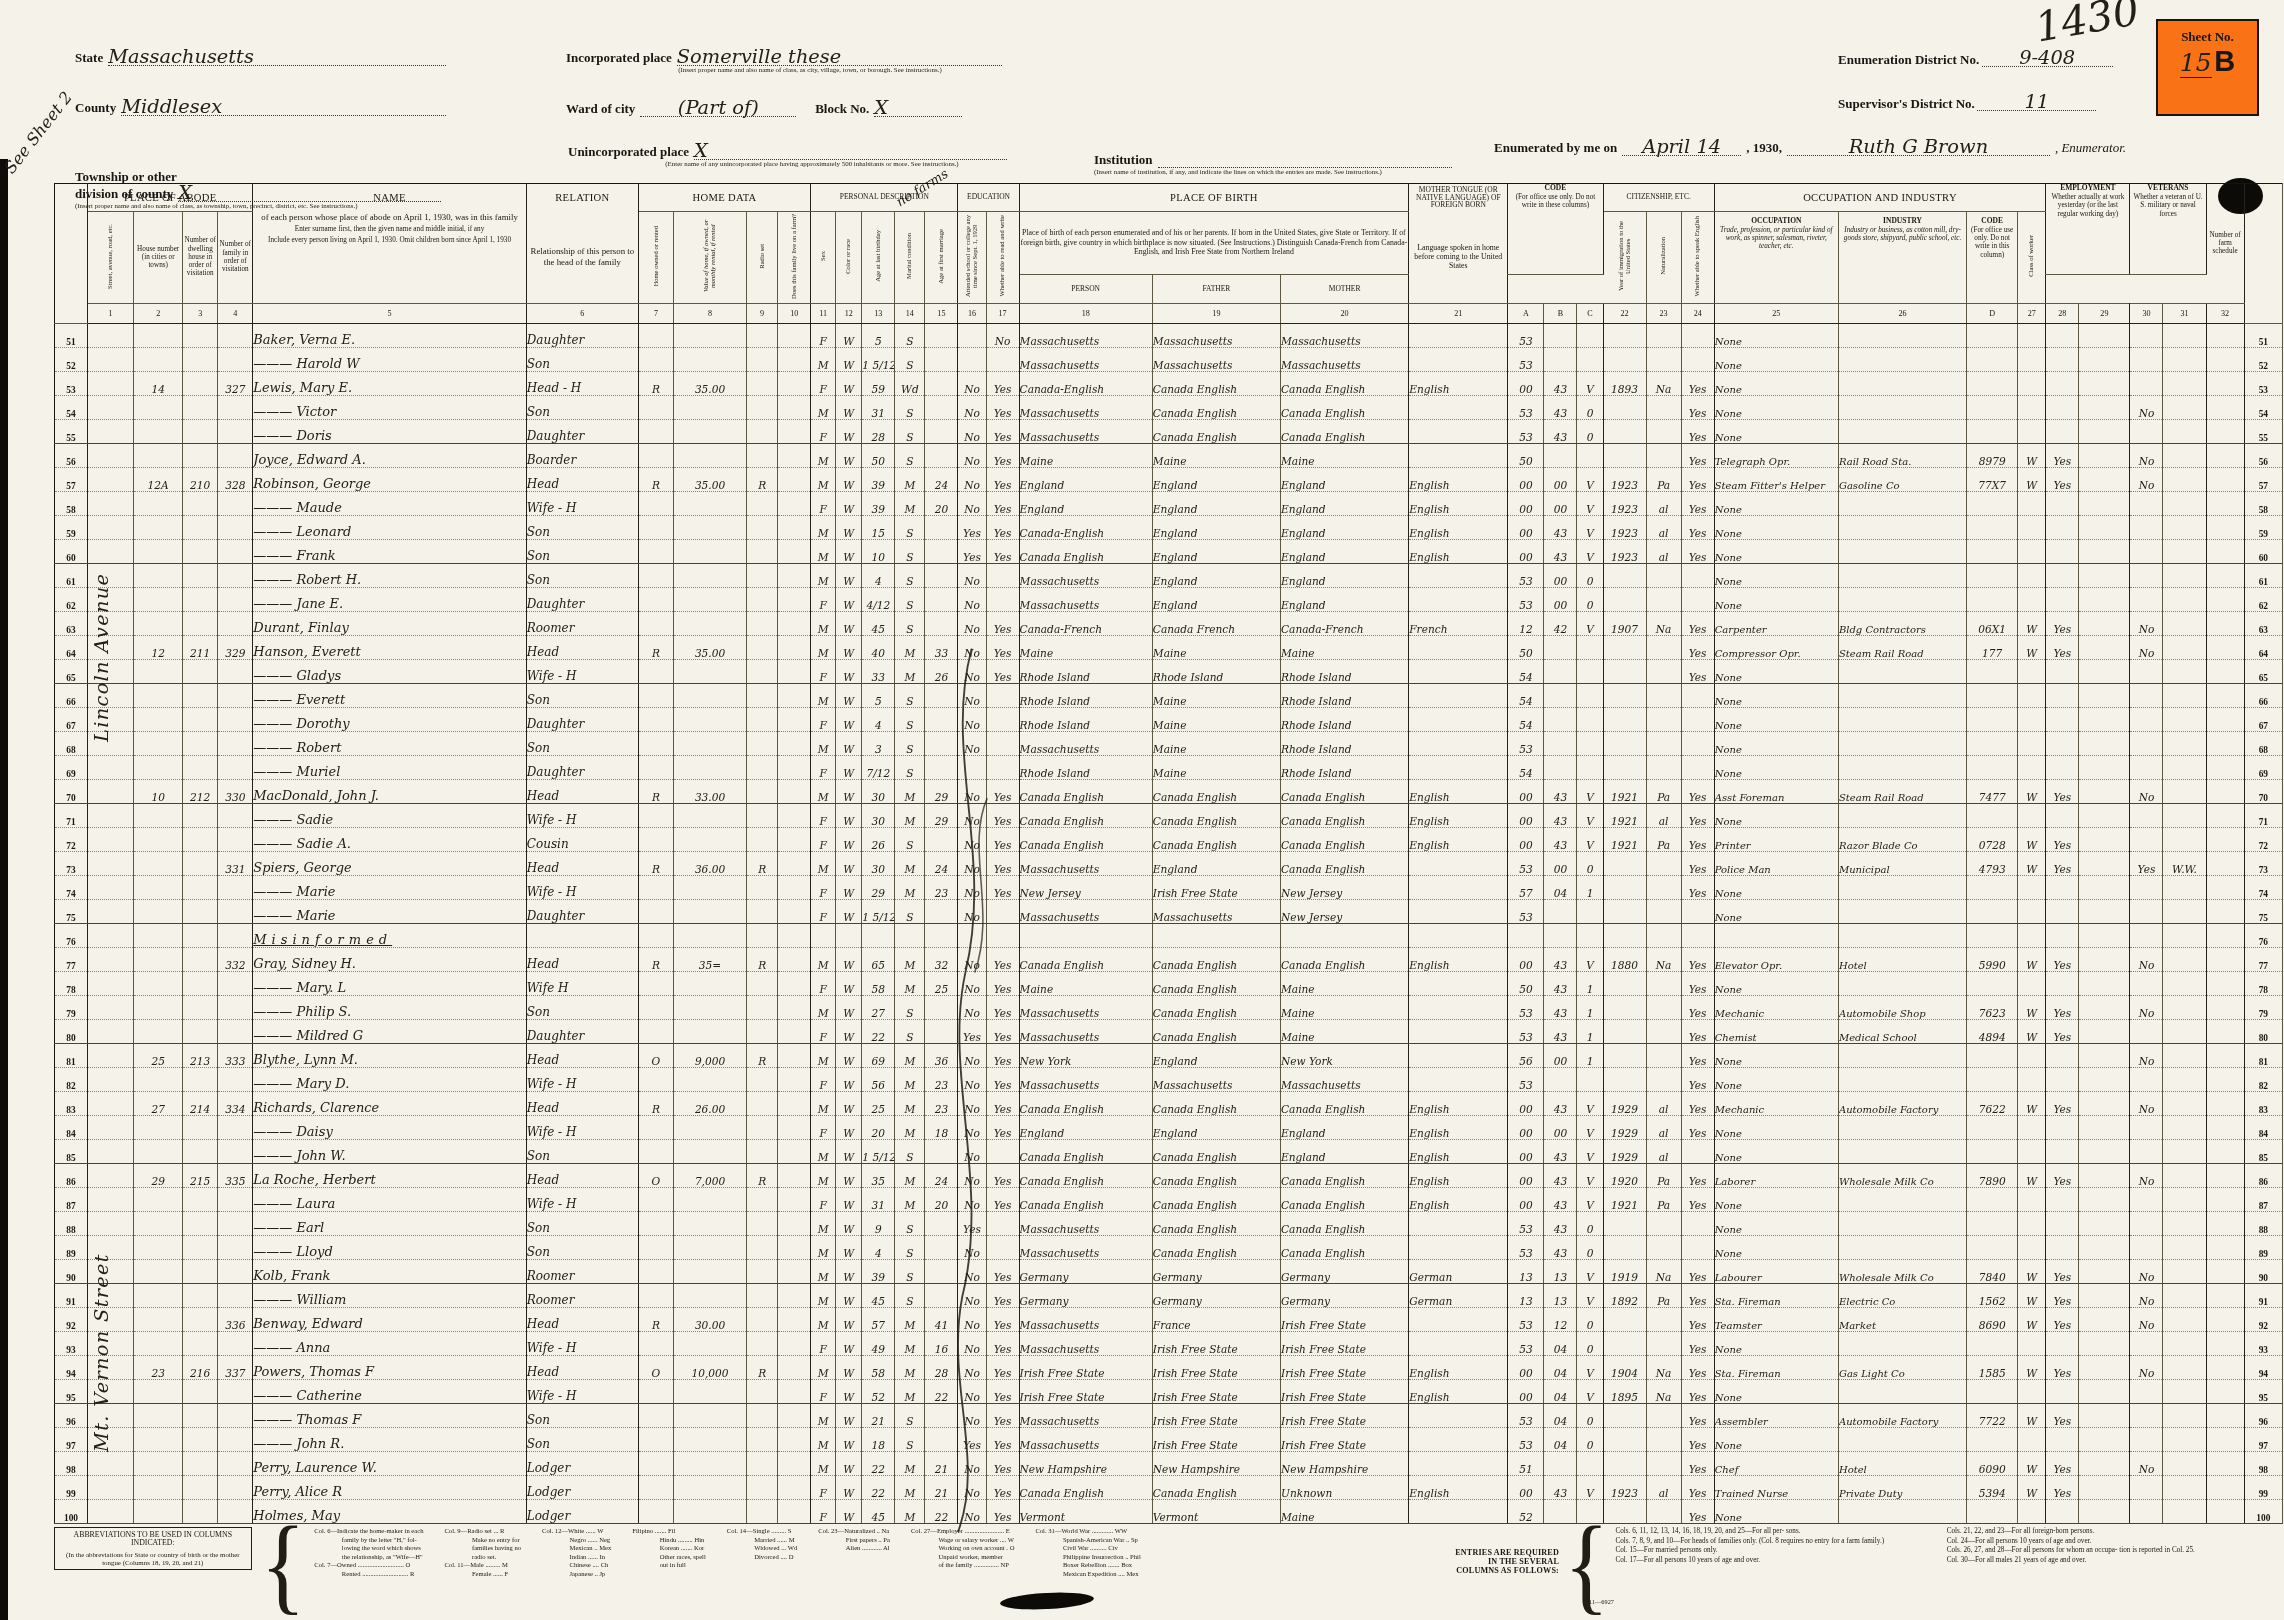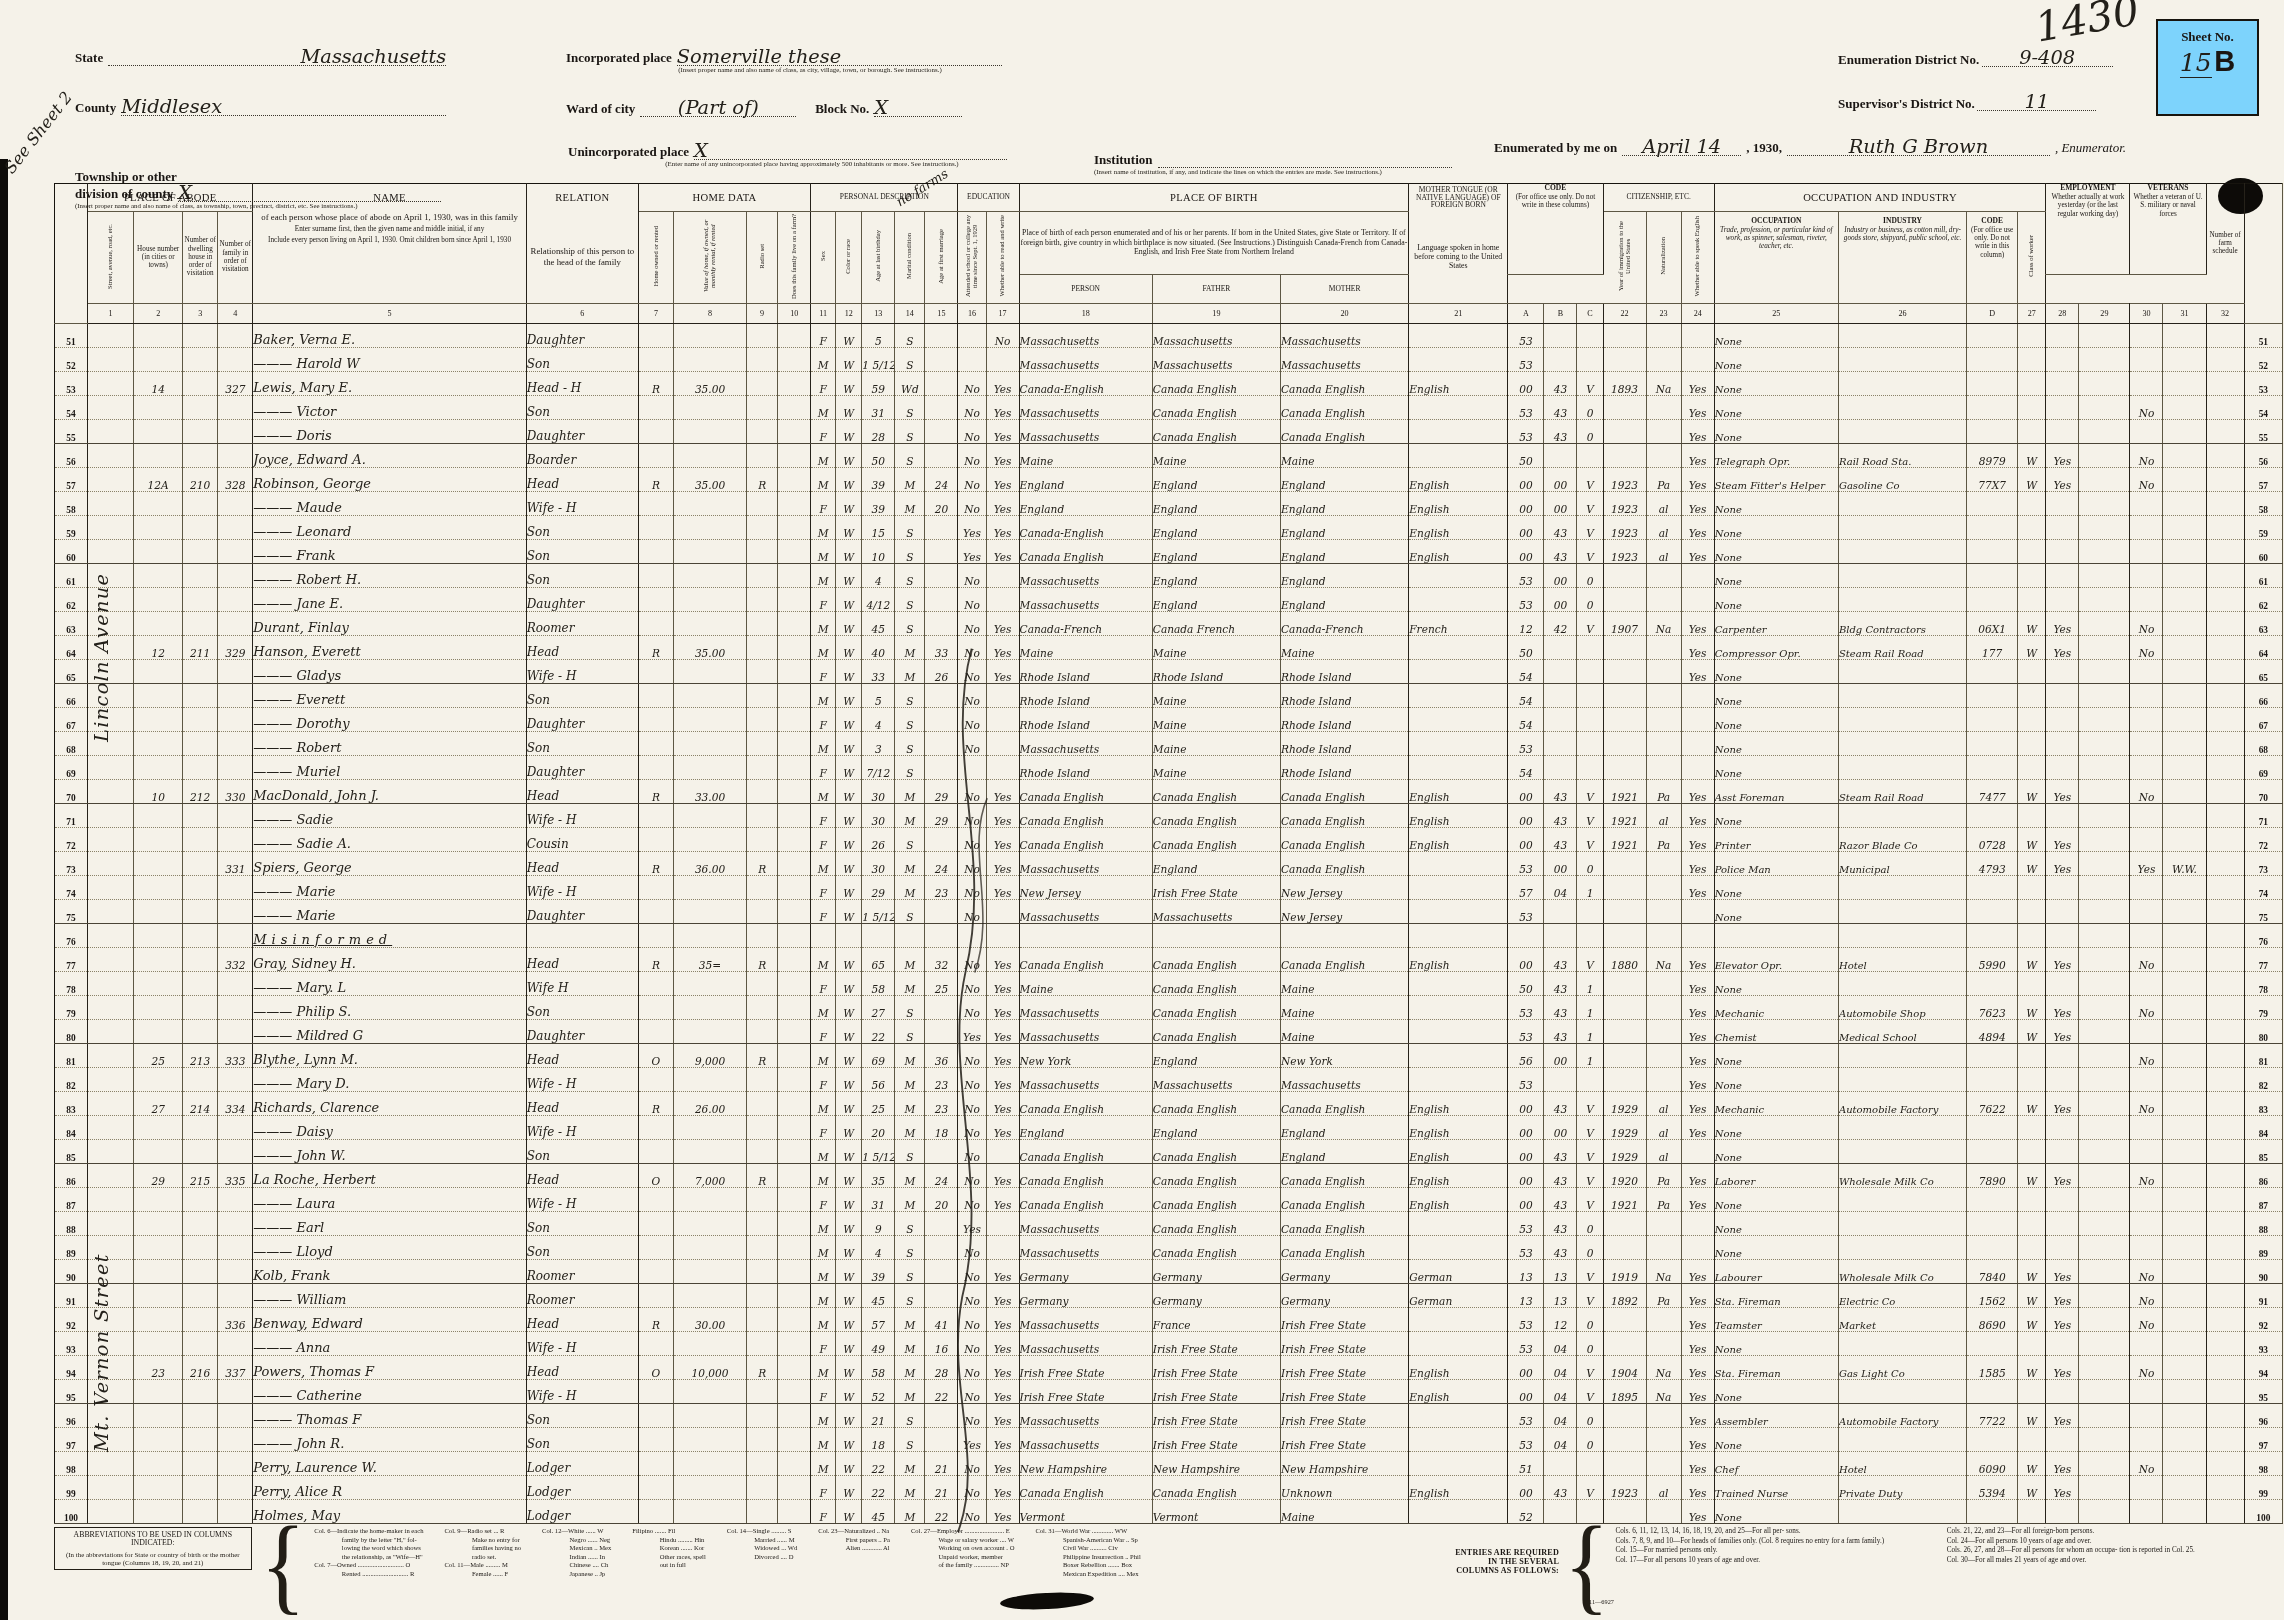--- a/index.html
+++ b/index.html
@@ -51,21 +51,21 @@
 
 <div id="sheet">
 
   <div class="abs" style="left:0;top:159px;width:7.5px;height:1461px;background:#0e0c09;"></div>
   <div class="blob" style="left:2218px;top:178px;width:45px;height:36px;"></div>
 
   <div class="abs hw" style="left:-11.3px;top:123px;font-size:16.3px;transform:rotate(-52deg);white-space:nowrap;">See Sheet 2</div>
   <div class="abs hw" style="left:2035px;top:-5px;font-size:41px;transform:rotate(-10deg);">1430</div>
   <div class="abs hw" style="left:893px;top:180px;font-size:13px;transform:rotate(-32deg);white-space:nowrap;">no farms</div>
 
-  <div class="abs" style="left:75px;top:49px;width:400px;text-align:right;">
+  <div class="abs" style="left:75px;top:49px;width:400px;">
     <div class="fieldrow">
         <span class="lbl">State</span>
         <span class="fill" style="width:338px;"><span class="hw hwv">Massachusetts</span></span>
       </div>
   </div>
   <div class="abs" style="left:75px;top:99px;width:400px;">
     <div class="fieldrow">
         <span class="lbl">County</span>
         <span class="fill" style="width:325px;"><span class="hw hwv">Middlesex</span></span>
       </div>
@@ -121,21 +121,21 @@
   </div>
 
   <div class="abs" style="left:1838px;top:50px;">
     <span class="lbl">Enumeration District No.</span>
     <span class="fill" style="width:131px;text-align:center;"><span class="hw hwv">9-408</span></span>
   </div>
   <div class="abs" style="left:1838px;top:94px;">
     <span class="lbl">Supervisor's District No.</span>
     <span class="fill" style="width:119px;text-align:center;"><span class="hw hwv">11</span></span>
   </div>
-  <div class="abs" style="left:2156px;top:19px;width:99px;height:93px;border:2.5px solid #17140e;background:#7dd3fc;text-align:center;">
+  <div class="abs" style="left:2156px;top:19px;width:99px;height:93px;border:2.5px solid #17140e;background:#f97316;text-align:center;">
     <div style="font-weight:bold;font-size:13px;margin-top:7.5px;">Sheet No.</div>
     <div><span class="hw" style="font-size:25px;border-bottom:1.9px solid #23201a;">15</span>
     <span style="font-weight:bold;font-size:29px;font-family:'Liberation Sans',sans-serif;">B</span></div>
   </div>
 
   <table id="census">
     <colgroup>
       <col style="width:33px">
         <col style="width:46px">
         <col style="width:49px">

